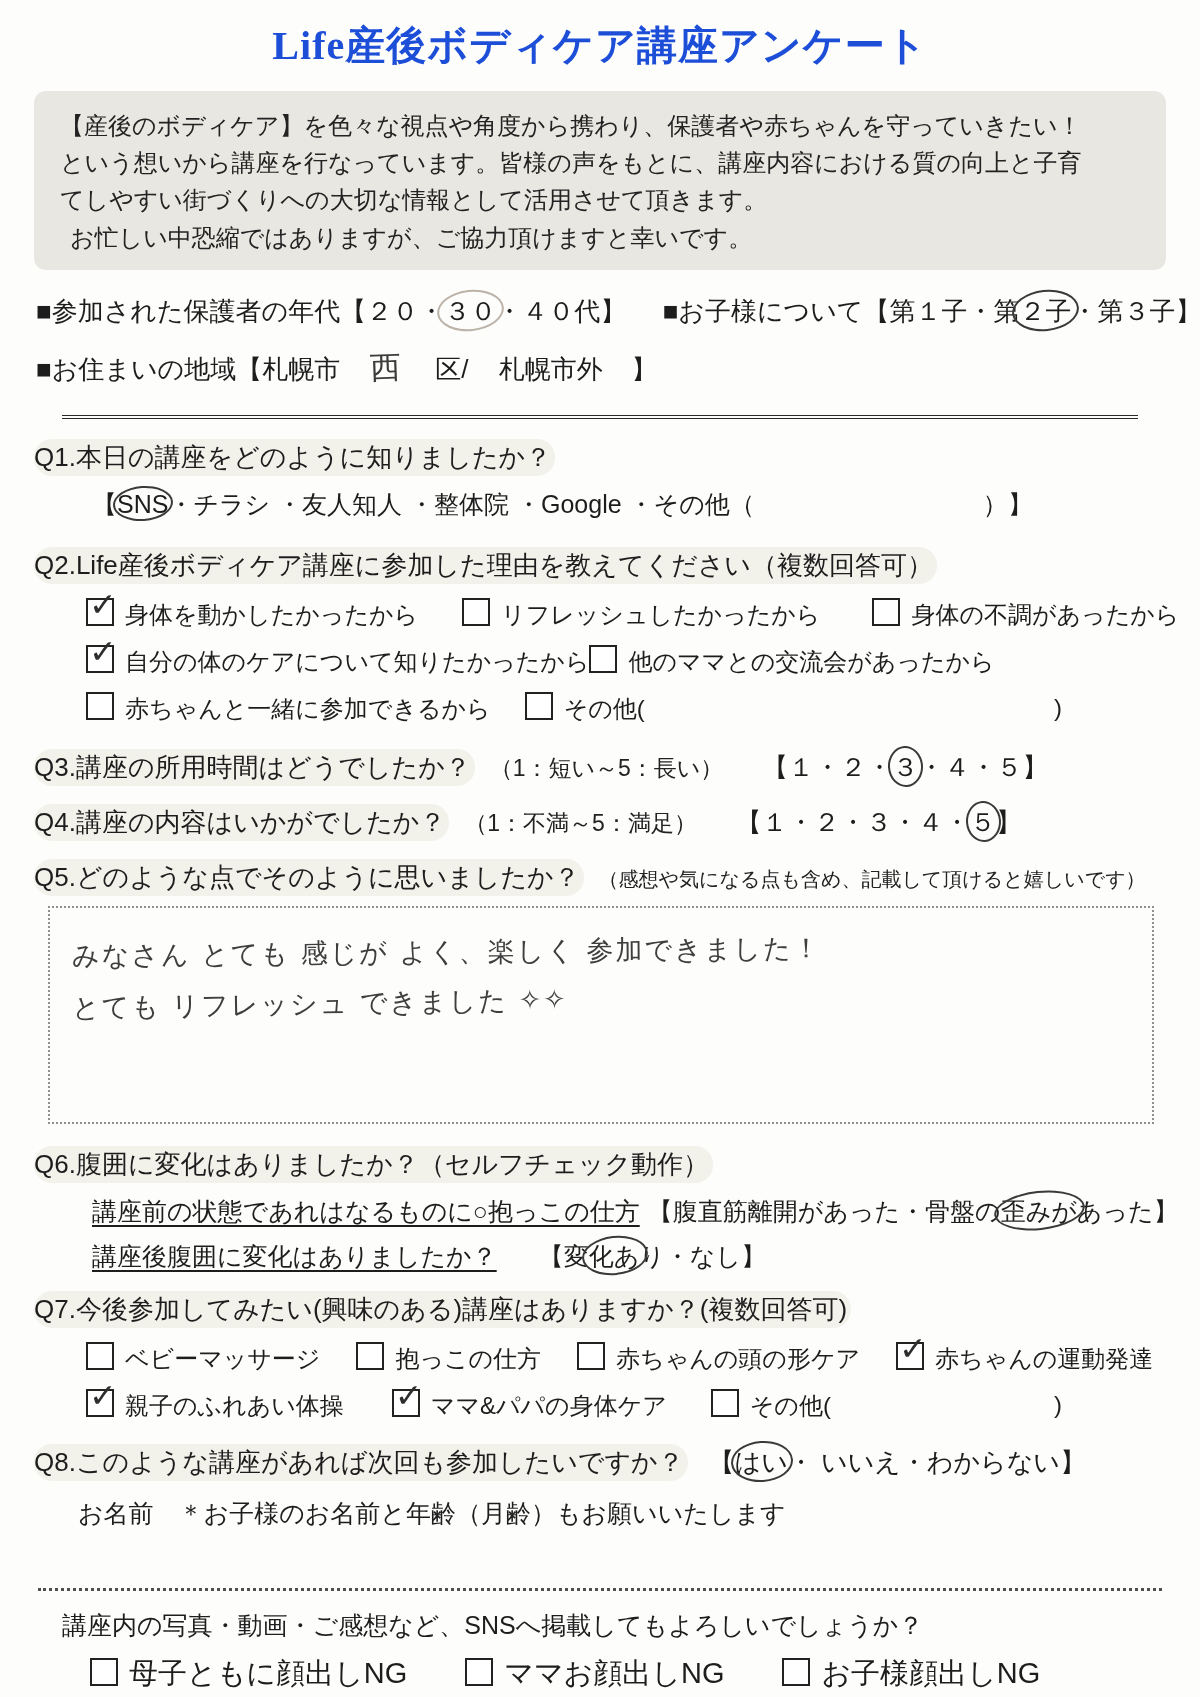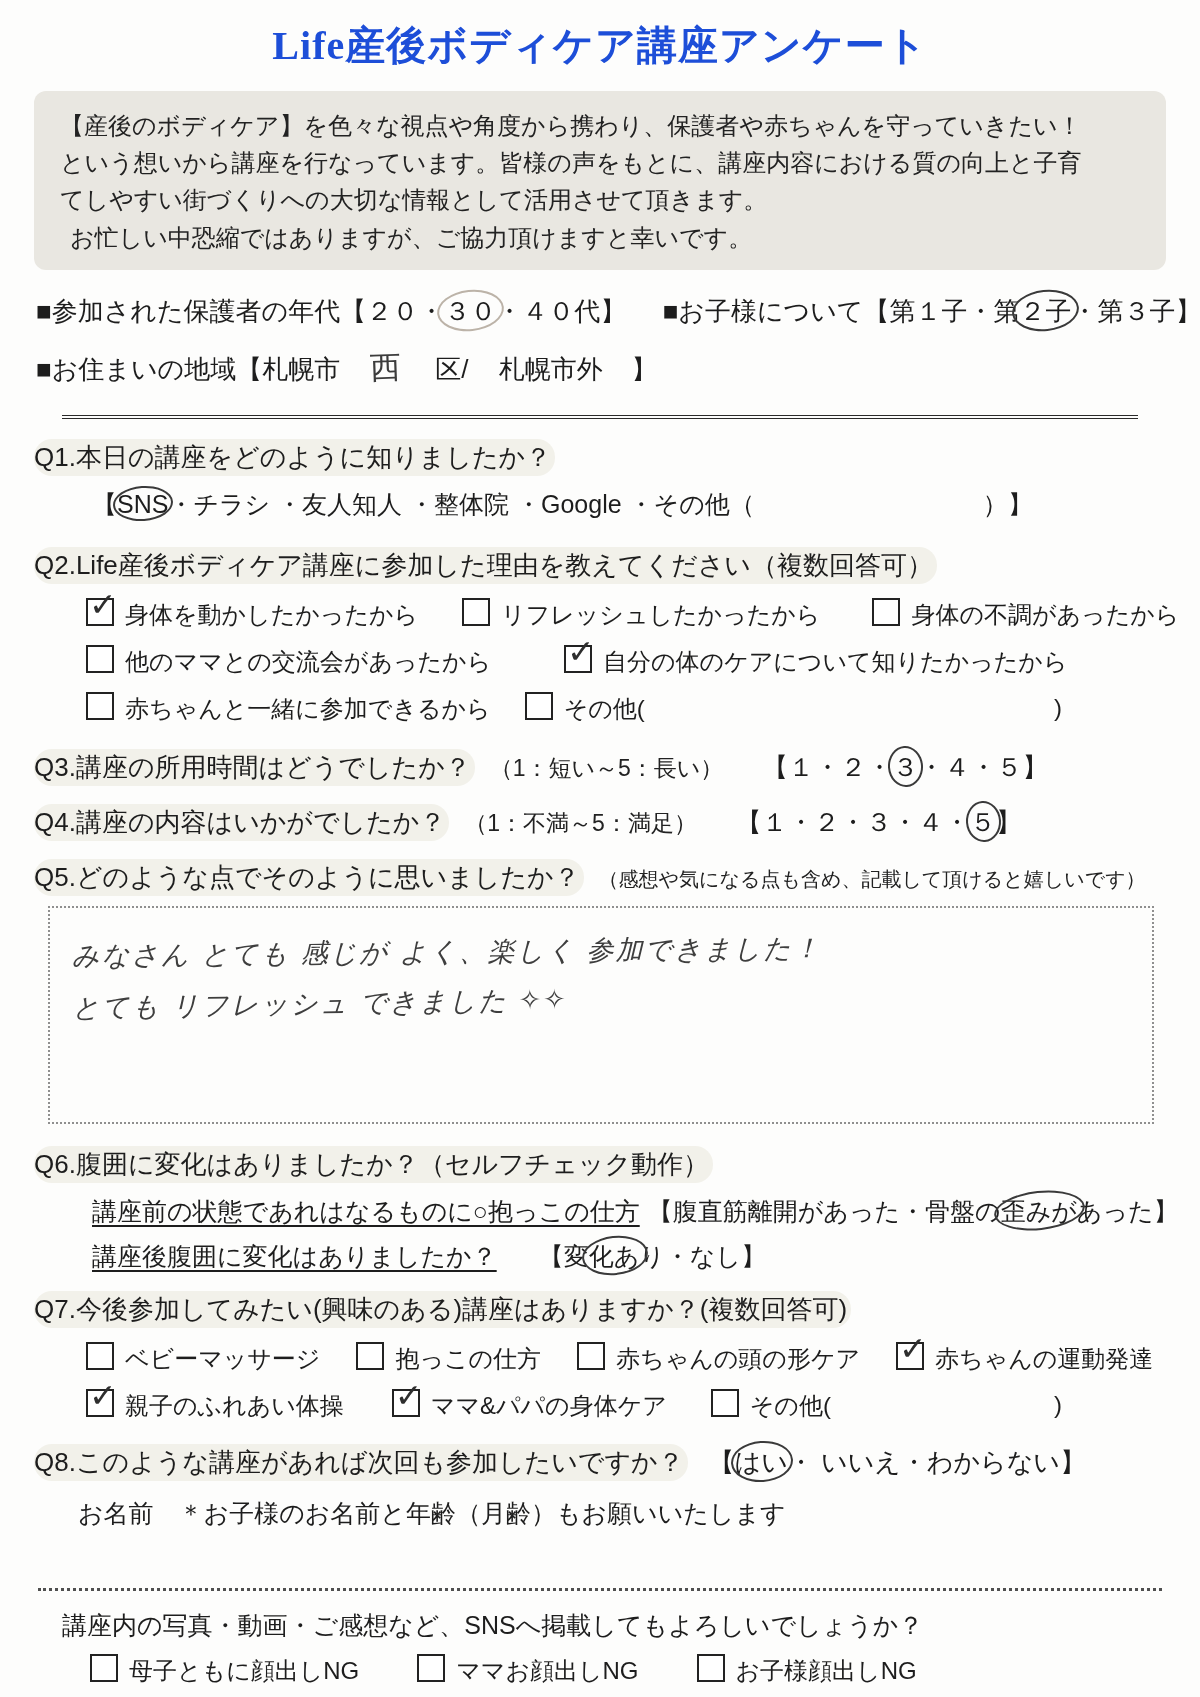--- a/index.html
+++ b/index.html
@@ -34,30 +34,30 @@
       color:#2e2e2e;font-family:"DejaVu Sans",sans-serif;}
 
   .circ{position:relative;display:inline-block;}
   .circ::before{content:"";position:absolute;left:-7px;right:-8px;top:-4px;bottom:-2px;
       border:2.5px solid #3a3a3a;border-radius:50%;transform:rotate(-6deg);pointer-events:none;}
   .circ.pencil::before{border-color:#bcb3a8;border-width:2px;}
   .circ.wide::before{left:-4px;right:-5px;transform:rotate(-4deg);}
 
   .ul{text-decoration:underline;text-underline-offset:5px;text-decoration-thickness:2px;}
 
-  .ansbox{border:2px dotted #8f8f8f;height:198px;margin:10px 12px 0 14px;padding:16px 22px 0;font-style:italic;}
+  .ansbox{border:2px dotted #8f8f8f;height:198px;margin:10px 12px 0 14px;padding:16px 22px 0;}
   .hand{font-size:27px;color:#3e3e3e;letter-spacing:2px;font-family:"DejaVu Sans",sans-serif;}
   .hand-l1{transform:rotate(-0.6deg);transform-origin:left;margin-top:14px;}
   .hand-l2{transform:rotate(-1deg);transform-origin:left;margin-top:16px;}
   .hand-west{display:inline-block;font-size:31px;color:#3c3c3c;margin:0 34px 0 30px;
       transform:rotate(-2deg);font-family:"DejaVu Sans",sans-serif;}
 
   .dashsep{border-top:3px dotted #4f4f4f;margin:58px 4px 0 4px;}
   .sns-q{font-size:25px;margin-top:18px;padding-left:28px;}
-  .ng-row{display:flex;align-items:baseline;margin-top:12px;padding-left:56px;font-size:24px;}
+  .ng-row{display:flex;align-items:baseline;margin-top:12px;padding-left:56px;font-size:29px;}
   .thanks{font-size:26px;text-align:right;padding-right:64px;margin-top:10px;}
 </style>
 </head>
 <body>
 
 <div class="page">
 
   <h1 class="title">Life産後ボディケア講座アンケート</h1>
 
   <div class="intro">
@@ -91,22 +91,22 @@
   </div>
 
   <div class="qblock" style="margin-top:26px">
     <span class="qlabel">Q2.Life産後ボディケア講座に参加した理由を教えてください（複数回答可）</span>
     <div class="row">
       <span class="opt" style="margin-right:44px"><span class="cb checked"></span><span>身体を動かしたかったから</span></span>
       <span class="opt" style="margin-right:52px"><span class="cb"></span><span>リフレッシュしたかったから</span></span>
       <span class="opt"><span class="cb"></span><span>身体の不調があったから</span></span>
     </div>
     <div class="row">
+      <span class="opt"><span class="cb checked"></span><span>自分の体のケアについて知りたかったから</span></span>
       <span class="opt" style="width:478px"><span class="cb"></span><span>他のママとの交流会があったから</span></span>
-      <span class="opt"><span class="cb checked"></span><span>自分の体のケアについて知りたかったから</span></span>
     </div>
     <div class="row" style="padding-right:104px">
       <span class="opt" style="margin-right:34px"><span class="cb"></span><span>赤ちゃんと一緒に参加できるから</span></span>
       <span class="opt"><span class="cb"></span><span>その他(</span></span>
       <span style="margin-left:auto">)</span>
     </div>
   </div>
 
   <div class="qblock" style="margin-top:24px">
     <span class="qlabel">Q3.講座の所用時間はどうでしたか？</span>

